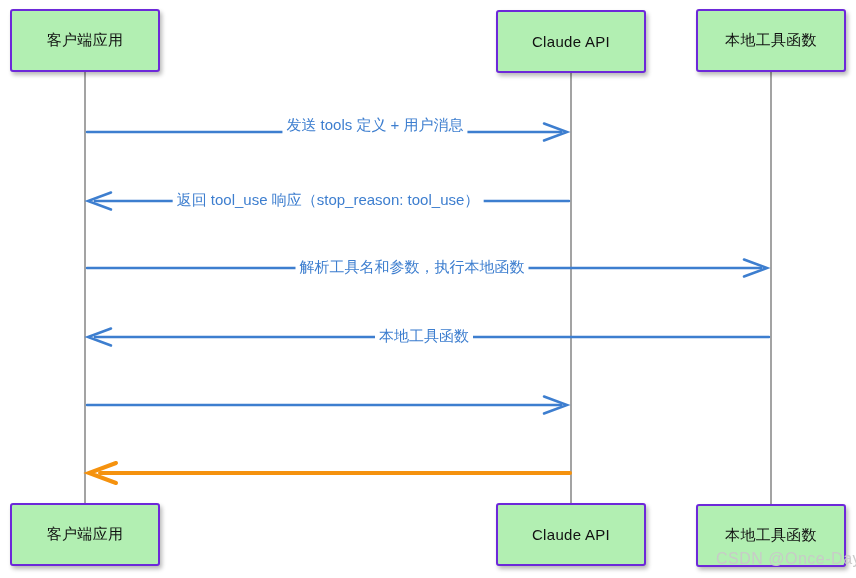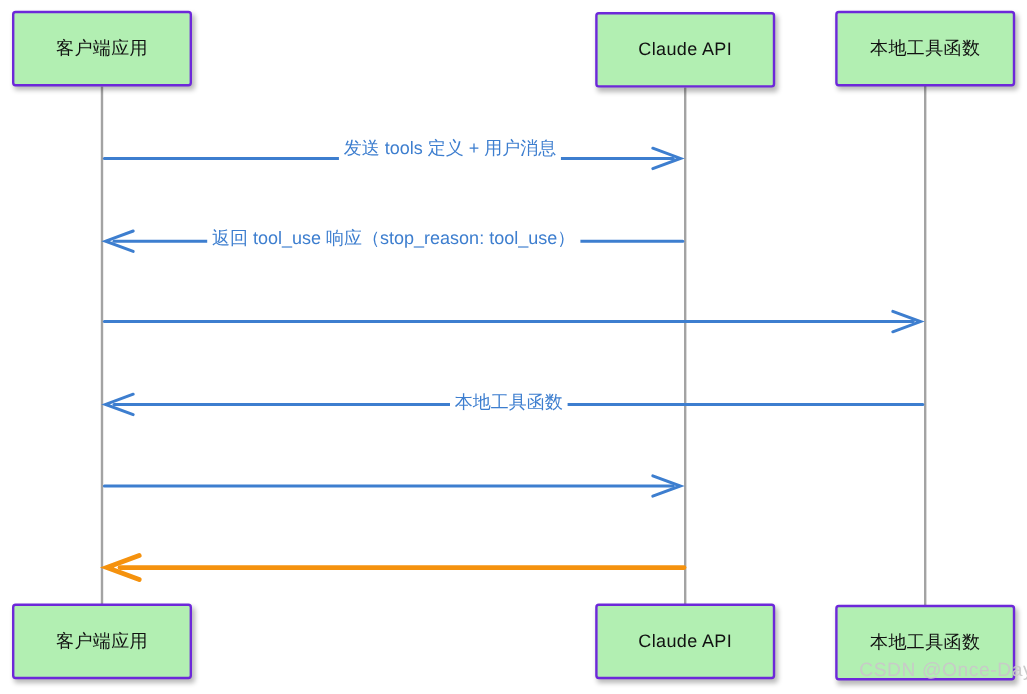--- a/index.html
+++ b/index.html
@@ -122,20 +122,21 @@
     <span>Claude API</span>
   </div>
   <div class="actor-box" style="left:696px; top:504px;">
     <span>本地工具函数</span>
   </div>
 
   <div class="msg-label msg-blue" style="left:327px; top:125px;margin-left:48px;">发送 tools 定义 + 用户消息</div>
 
   <div class="msg-label msg-blue" style="left:328px; top:200px;">返回 tool_use 响应（stop_reason: tool_use）</div>
 
+  <div class="msg-label msg-blue" style="left:412px; top:267px;">解析工具名和参数，执行本地函数</div>
 
   <div class="msg-label msg-blue" style="left:424px; top:336px;">本地工具函数</div>
 
 
 
   <div class="watermark">CSDN @Once-Day</div>
 
 </div>
 
 </body></html>

